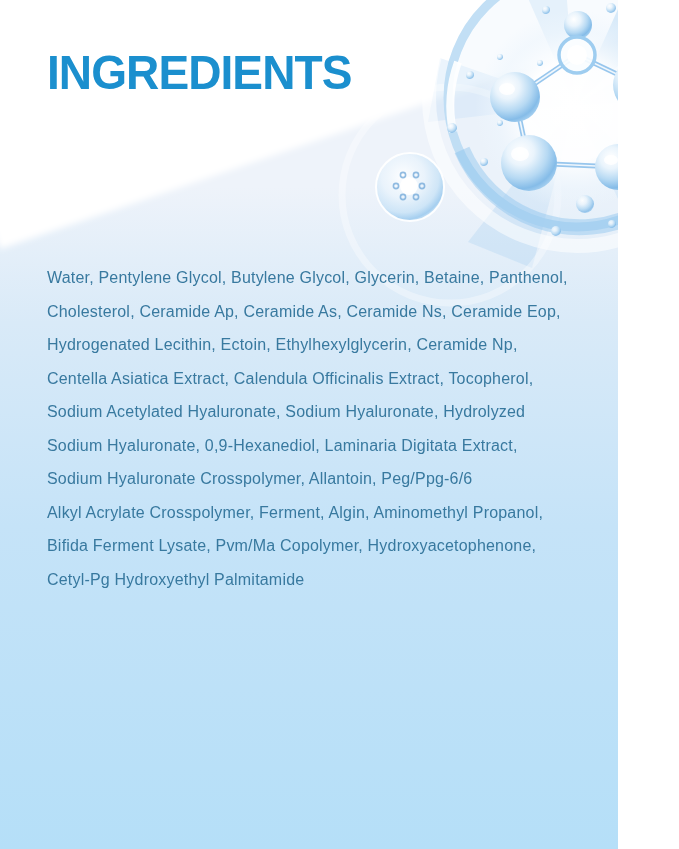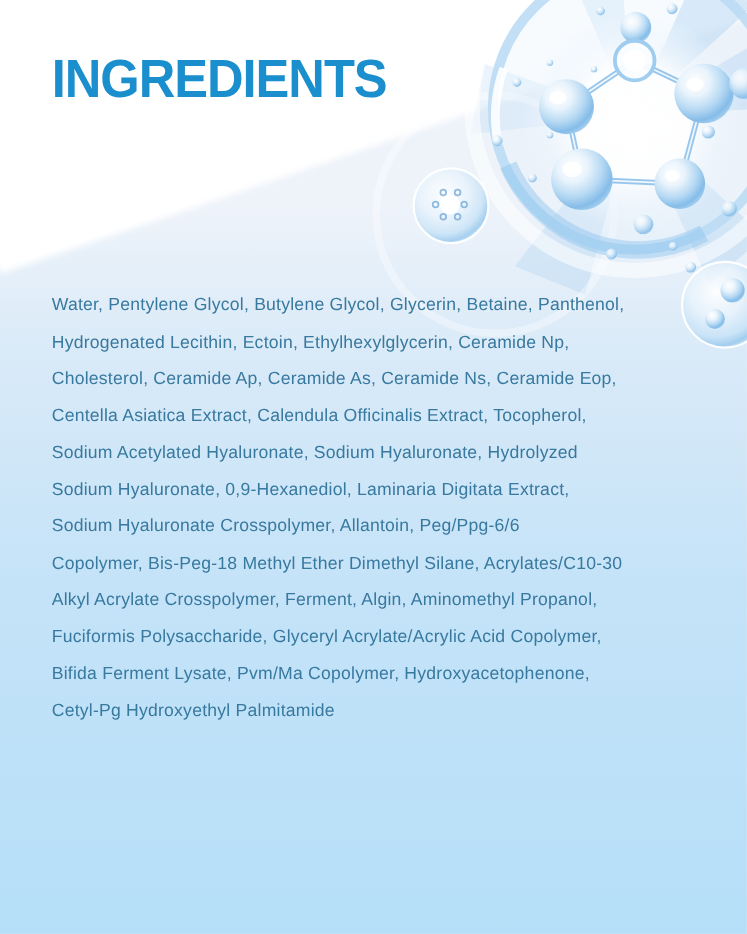--- a/index.html
+++ b/index.html
@@ -1,18 +1,18 @@
 <!DOCTYPE html>
 <html style="--title-color: #1B8FCE; --body-color: #38799F; --bg-top: #FFFFFF; --bg-mid: #C5E3F8; --bg-bottom: #B5DFF8;"><head>
 <meta charset="utf-8">
 <style>
   html, body { margin:0; padding:0; }
   .stage {
     position: relative;
-    width: 679px;
+    width: 618px;
     height: 849px;
     overflow: hidden;
     background: linear-gradient(180deg,
       #eef3fa 22%,
       #d9eaf8 38%,
       var(--bg-mid, #c5e3f8) 62%,
       var(--bg-bottom, #b5dff8) 100%);
     font-family: "Liberation Sans", sans-serif;
   }
   .white-band {
@@ -174,26 +174,24 @@
       <circle cx="628" cy="243" r="5" fill="url(#sph)"></circle>
       <circle cx="540" cy="63" r="3" fill="url(#sph)"></circle>
       <circle cx="500" cy="123" r="3" fill="url(#sph)"></circle>
     </g>
   </svg>
 
   <h1 class="title">INGREDIENTS</h1>
 
   <div class="ingredients">
       <div class="ing-line">Water, Pentylene Glycol, Butylene Glycol, Glycerin, Betaine, Panthenol,</div>
+      <div class="ing-line">Cholesterol, Ceramide Ap, Ceramide As, Ceramide Ns, Ceramide Eop,</div>
       <div class="ing-line">Hydrogenated Lecithin, Ectoin, Ethylhexylglycerin, Ceramide Np,</div>
-      <div class="ing-line">Cholesterol, Ceramide Ap, Ceramide As, Ceramide Ns, Ceramide Eop,</div>
       <div class="ing-line">Centella Asiatica Extract, Calendula Officinalis Extract, Tocopherol,</div>
       <div class="ing-line">Sodium Acetylated Hyaluronate, Sodium Hyaluronate, Hydrolyzed</div>
       <div class="ing-line">Sodium Hyaluronate, 0,9-Hexanediol, Laminaria Digitata Extract,</div>
       <div class="ing-line">Sodium Hyaluronate Crosspolymer, Allantoin, Peg/Ppg-6/6</div>
-      <div class="ing-line">Copolymer, Bis-Peg-18 Methyl Ether Dimethyl Silane, Acrylates/C10-30</div>
       <div class="ing-line">Alkyl Acrylate Crosspolymer, Ferment, Algin, Aminomethyl Propanol,</div>
-      <div class="ing-line">Fuciformis Polysaccharide, Glyceryl Acrylate/Acrylic Acid Copolymer,</div>
       <div class="ing-line">Bifida Ferment Lysate, Pvm/Ma Copolymer, Hydroxyacetophenone,</div>
       <div class="ing-line">Cetyl-Pg Hydroxyethyl Palmitamide</div>
     </div>
 
 </div>
 
 </body></html>

